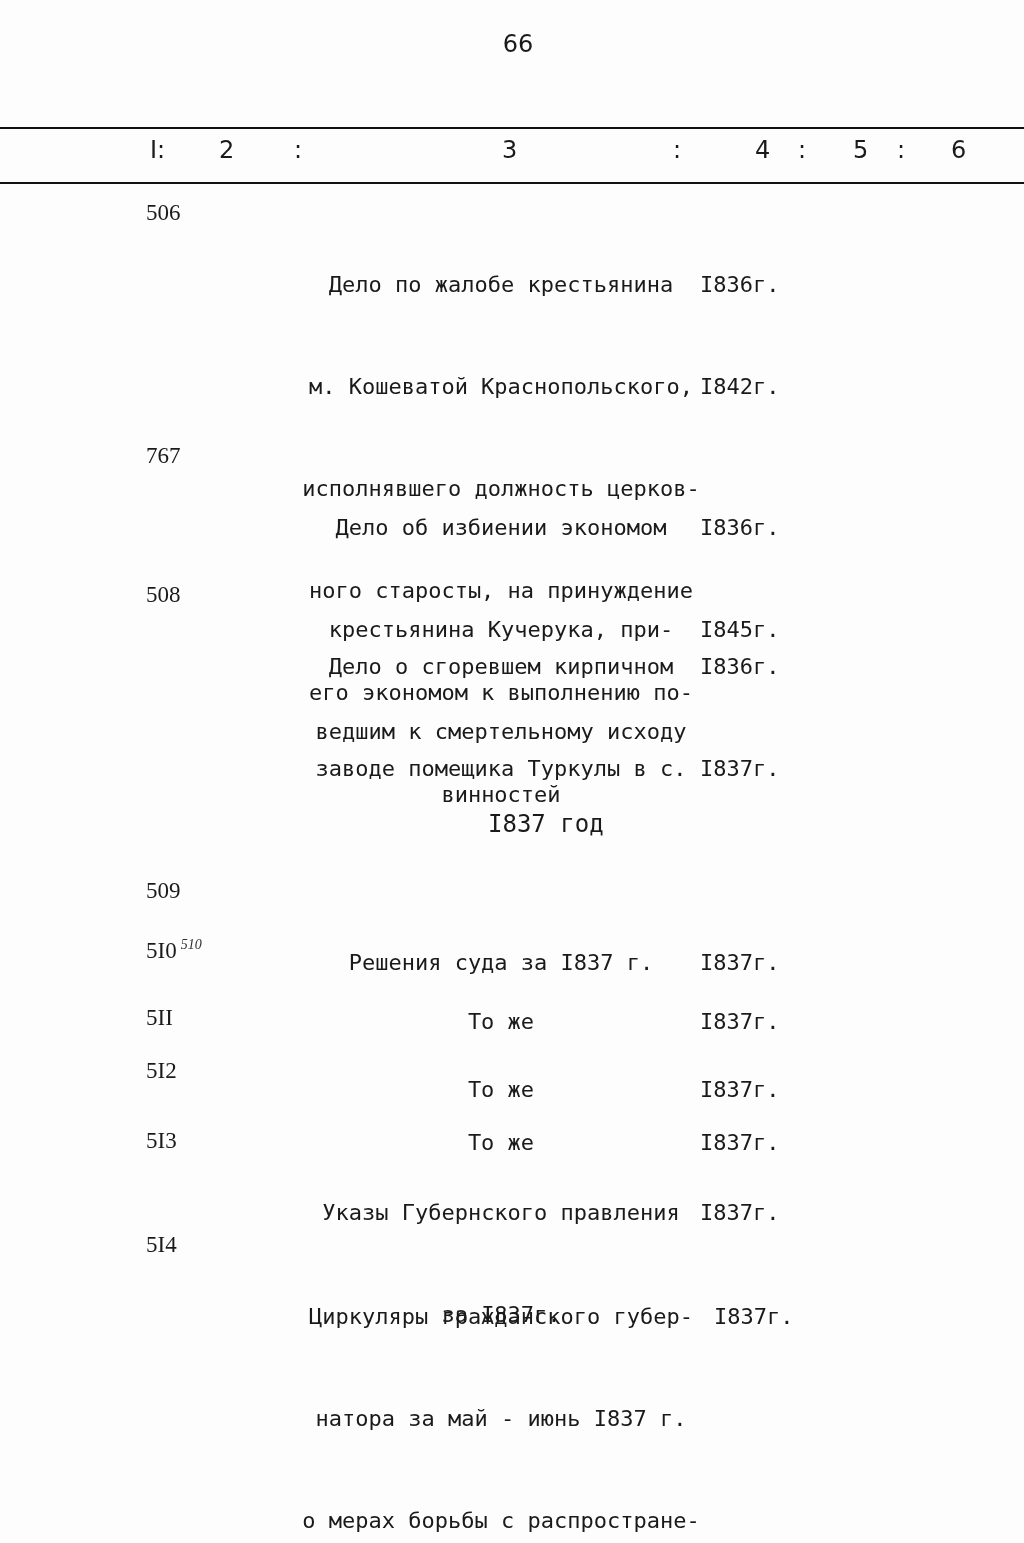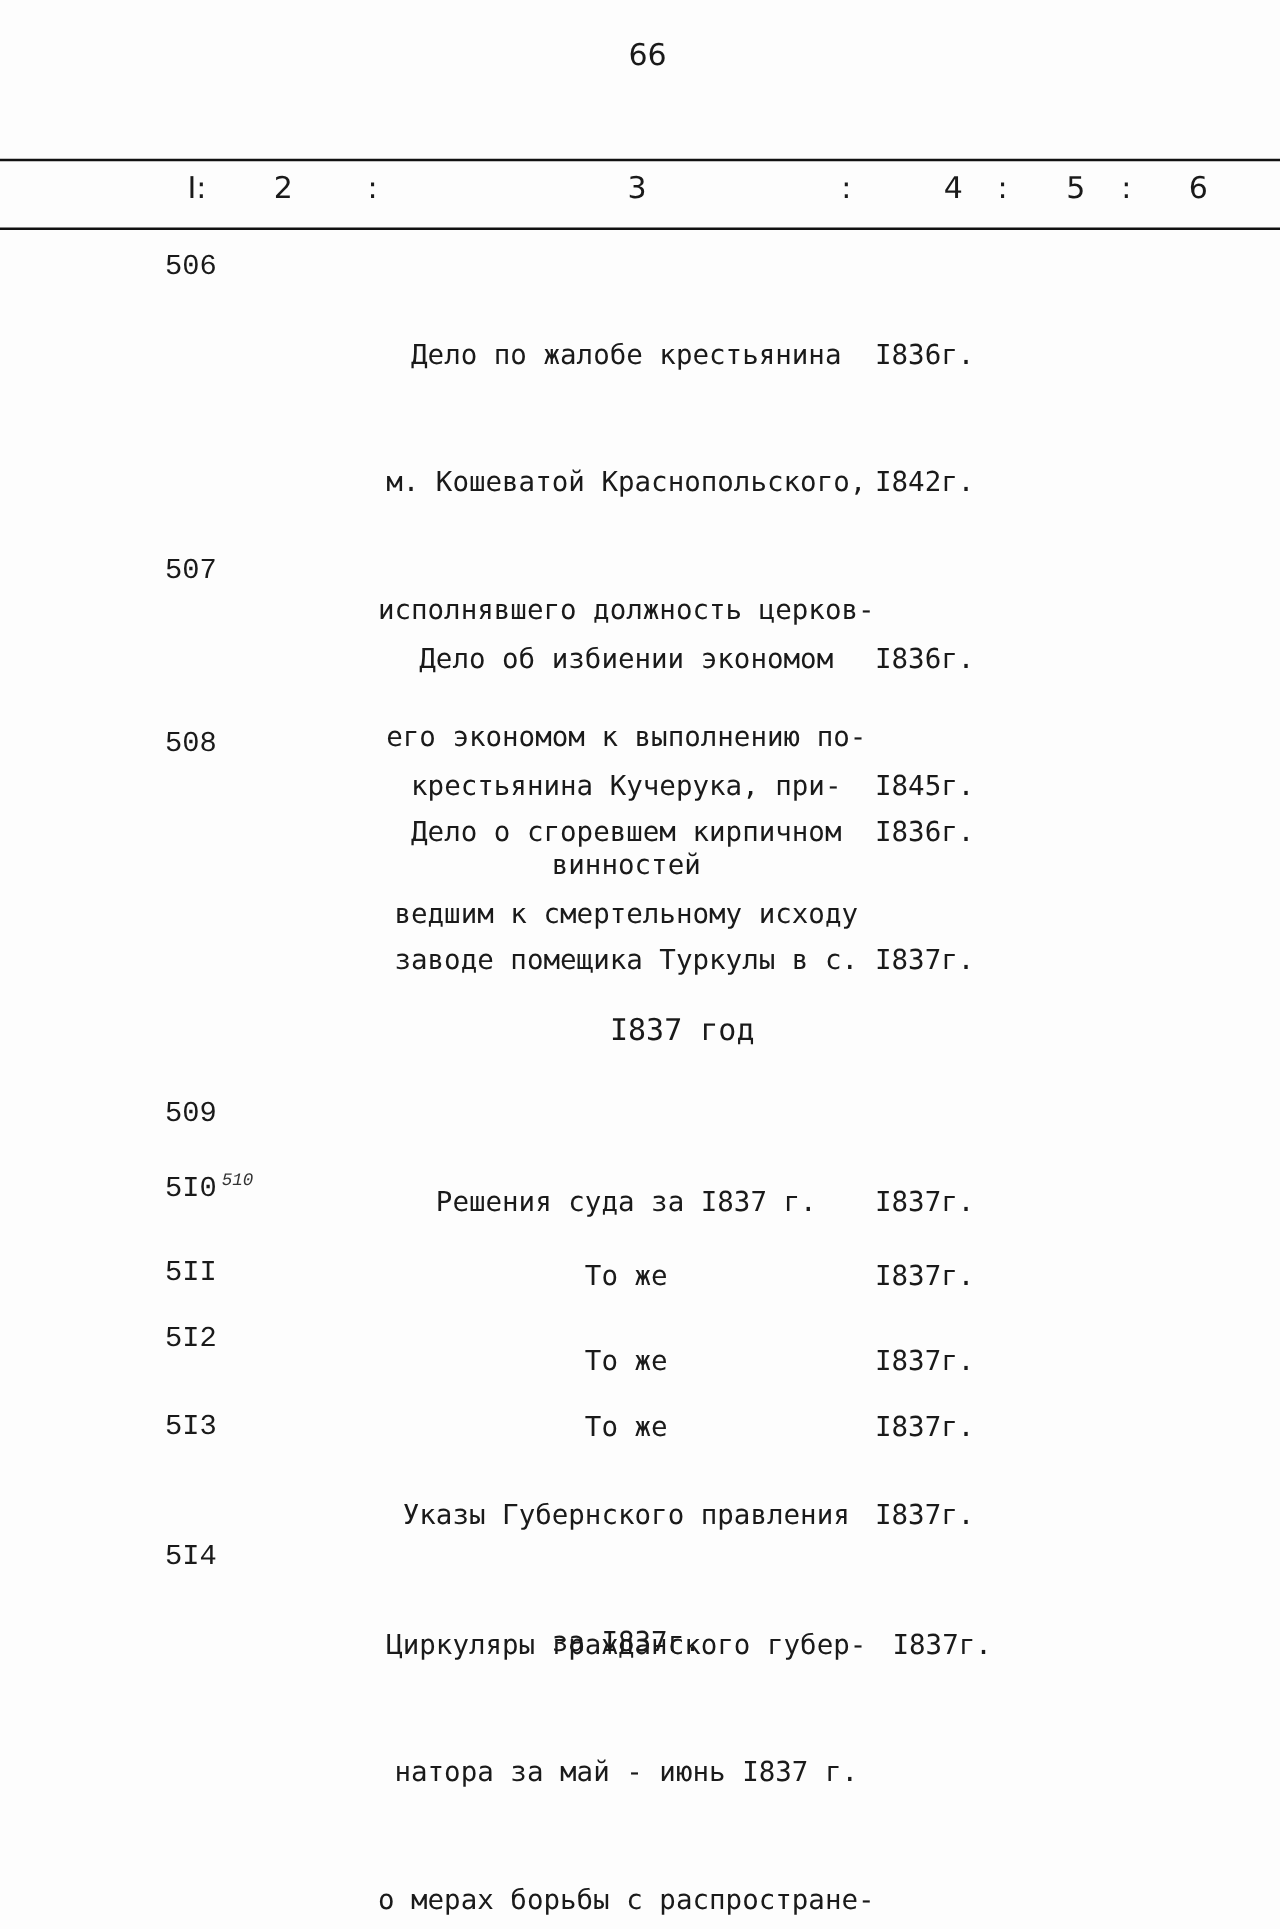--- a/index.html
+++ b/index.html
@@ -6,21 +6,21 @@
   body {
     width: 1024px; height: 1543px; background: #fdfdfd; position: relative; overflow: hidden;
     font-family: "DejaVu Sans Mono", "Liberation Mono", monospace; color: #1a1a1a;
   }
   .page-num { position: absolute; top: 30px; left: 16px; width: 1004px; text-align: center; font-size: 24px; font-family: "DejaVu Sans", sans-serif; }
   .rule { position: absolute; left: 0; width: 1024px; height: 2px; background: #111; }
   .rule.top { top: 127px; }
   .rule.bottom { top: 182px; }
   .hdr { position: absolute; top: 136px; font-size: 24px; font-family: "DejaVu Sans", sans-serif; }
   .entry { position: absolute; left: 0; width: 1024px; }
-  .num { position: absolute; left: 132px; font-size: 23px; font-family: Liberation Mono, monospace; }
+  .num { position: absolute; left: 146px; font-size: 23px; font-family: Liberation Serif, serif; }
   .desc { position: absolute; left: 291px; width: 420px; font-size: 22px; line-height: 34px; white-space: pre; text-align: center; }
   .dates { position: absolute; left: 700px; font-size: 22px; line-height: 34px; white-space: pre; }
   .annot { font-size: 14px; font-style: italic; margin-left: 4px; vertical-align: super; color: #333; }
   .section { position: absolute; top: 810px; left: 488px; font-size: 24px; }
 </style>
 </head>
 <body>
 
 <div class="page-num">66</div>
 
@@ -38,31 +38,32 @@
   <span class="hdr" style="left:951px">6</span>
 </div>
 <div class="rule bottom"></div>
 
 <div class="entry" style="top:200px">
   <span class="num">506</span>
   <div class="desc">
     <div>Дело по жалобе крестьянина</div>
     <div>м. Кошеватой Краснопольского,</div>
     <div>исполнявшего должность церков-</div>
+    <div>ного старосты, на принуждение</div>
     <div>его экономом к выполнению по-</div>
     <div>винностей</div>
   </div>
   <div class="dates">
     <div>I836г.</div>
     <div>I842г.</div>
   </div>
 </div>
 
 <div class="entry" style="top:443px">
-  <span class="num">507</span>
+  <span class="num">767</span>
   <div class="desc">
     <div>Дело об избиении экономом</div>
     <div>крестьянина Кучерука, при-</div>
     <div>ведшим к смертельному исходу</div>
   </div>
   <div class="dates">
     <div>I836г.</div>
     <div>I845г.</div>
   </div>
 </div>

